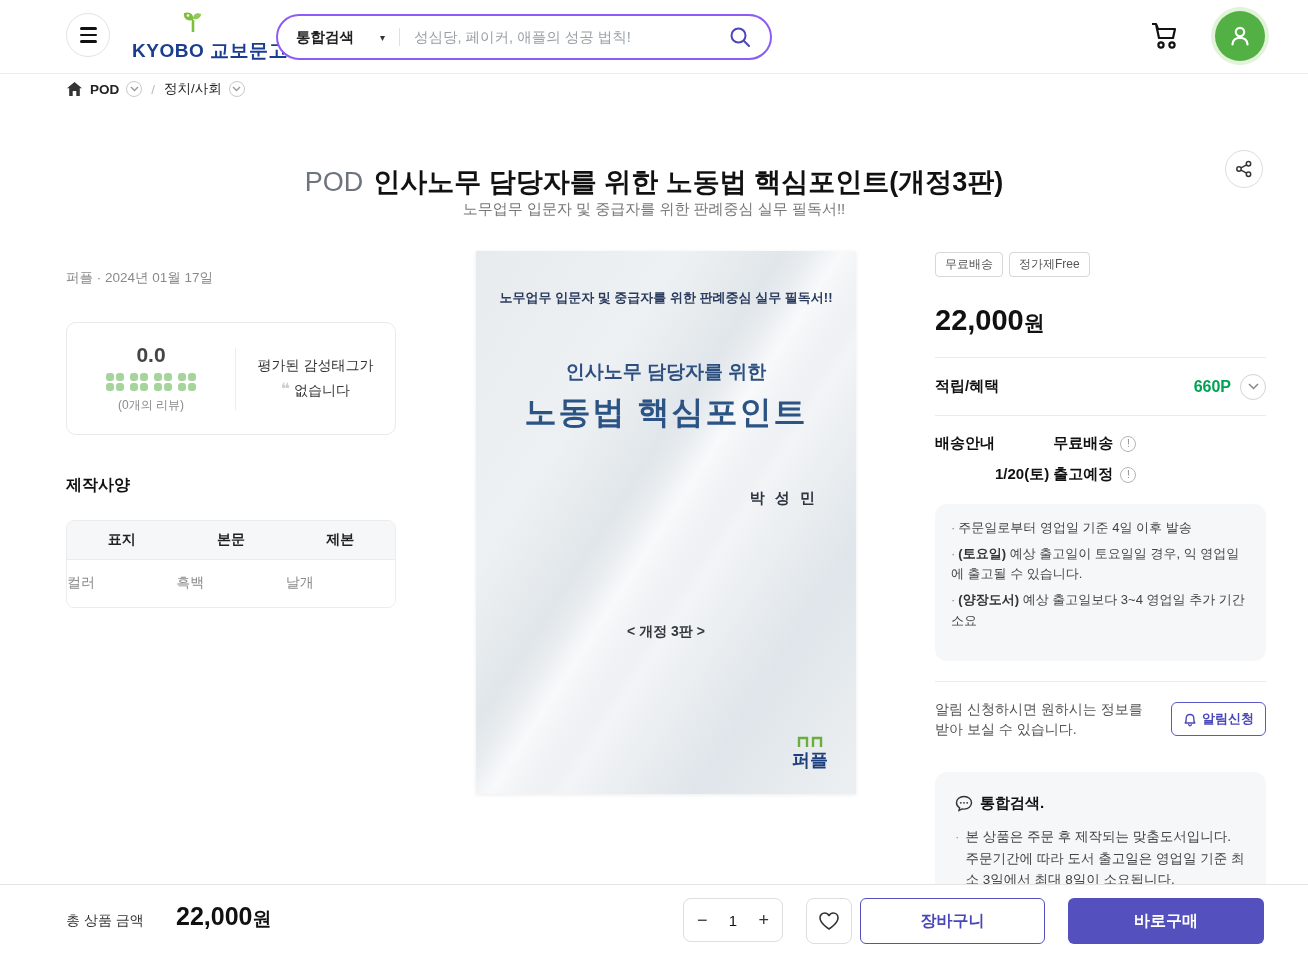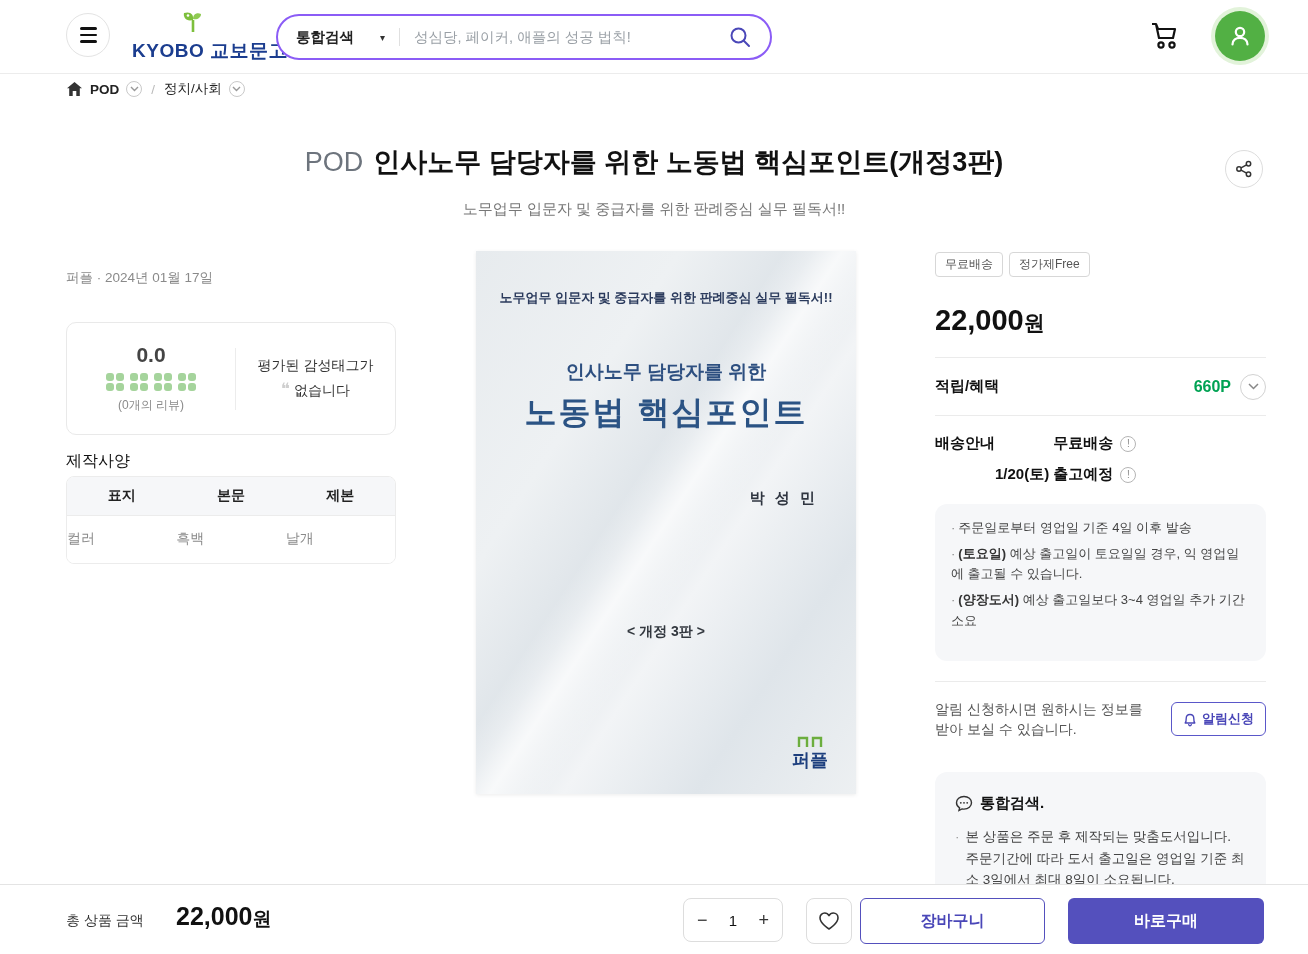--- a/index.html
+++ b/index.html
@@ -28,43 +28,43 @@
   .profile-btn { position:absolute; right:43px; top:11px; width:50px; height:50px; border-radius:50%; background:#52b044; border:none; cursor:pointer; box-shadow:0 0 0 4px #e2f3da; display:flex; align-items:center; justify-content:center; }
 
   
   .breadcrumb { position:absolute; top:80px; left:66px; display:flex; align-items:center; gap:7px; font-size:13.5px; color:#333; }
   .crumb { font-weight:bold; color:#222; cursor:pointer; }
   .crumb.secondary { font-weight:normal; }
   .crumb-chevron { width:16px; height:16px; border:1px solid #c9c9c9; border-radius:50%; display:inline-flex; align-items:center; justify-content:center; cursor:pointer; background:#fff; }
   .crumb-sep { color:#bbb; margin:0 2px; }
 
   
-  .title-row { position:absolute; top:144px; left:0; width:100%; text-align:center; }
+  .title-row { position:absolute; top:164px; left:0; width:100%; text-align:center; }
   .title-row .pod-tag { font-size:27px; color:#6d747d; font-weight:normal; margin-right:10px; }
   .title-row .book-title { font-size:27px; font-weight:bold; color:#111; }
   .subtitle-row { position:absolute; top:200px; left:0; width:100%; text-align:center; font-size:15px; color:#777; }
   .share-btn { position:absolute; top:150px; right:45px; width:38px; height:38px; border:1px solid #ddd; border-radius:50%; background:#fff; cursor:pointer; display:flex; align-items:center; justify-content:center; }
 
   
   .left-col { position:absolute; left:66px; top:252px; width:330px; }
   .author-line { font-size:15px; font-weight:bold; color:#111; }
   .pub-line { margin-top:17px; font-size:13.5px; color:#8a8a8a; }
   .rating-card { margin-top:35px; width:330px; height:113px; border:1px solid #e9e9e9; border-radius:10px; display:flex; align-items:center; }
   .rating-left { width:168px; text-align:center; }
   .rating-score { font-size:21px; font-weight:bold; color:#444; }
   .clover-row { margin-top:6px; display:flex; justify-content:center; gap:6px; }
   .clover { width:18px; height:18px; display:grid; grid-template-columns:8px 8px; grid-template-rows:8px 8px; gap:1.5px; }
   .clover i { background:#a5d49c; border-radius:3px; }
   .rating-count { margin-top:6px; font-size:12px; color:#8a8a8a; }
   .rating-vdivider { width:1px; height:62px; background:#ececec; }
   .rating-right { flex:1; text-align:center; font-size:14px; color:#333; line-height:1.6; }
   .quote-mark { color:#cfcfcf; font-size:17px; margin-right:4px; }
 
-  .spec-title { margin-top:16px; font-size:16px; font-weight:normal; color:#111; }
-  .spec-table { margin-top:4px; width:330px; border:1px solid #ececec; border-radius:8px; overflow:hidden; }
+  .spec-title { margin-top:40px; font-size:16px; font-weight:bold; color:#111; }
+  .spec-table { margin-top:24px; width:330px; border:1px solid #ececec; border-radius:8px; overflow:hidden; }
   .spec-head { display:flex; background:#f6f7f9; border-bottom:1px solid #ececec; }
   .spec-head .cell { flex:1; text-align:center; padding:10px 0; font-size:14px; font-weight:bold; color:#222; }
   .spec-vals { display:flex; background:#fff; }
   .spec-vals .cell { flex:1; text-align:left; padding:14px 0 15px; font-size:14px; color:#8a8a8a; }
 
   
   .cover { position:absolute; left:476px; top:251px; width:380px; height:543px; cursor:pointer;
     background:
       linear-gradient(123deg, rgba(255,255,255,0) 0%, rgba(255,255,255,0) 42%, rgba(255,255,255,0.75) 50%, rgba(255,255,255,0) 58%, rgba(255,255,255,0) 100%),
       linear-gradient(123deg, #e7ebee 0%, #eef1f3 28%, #dde3e8 46%, #f2f4f6 60%, #dfe5ea 78%, #edf0f2 100%);

